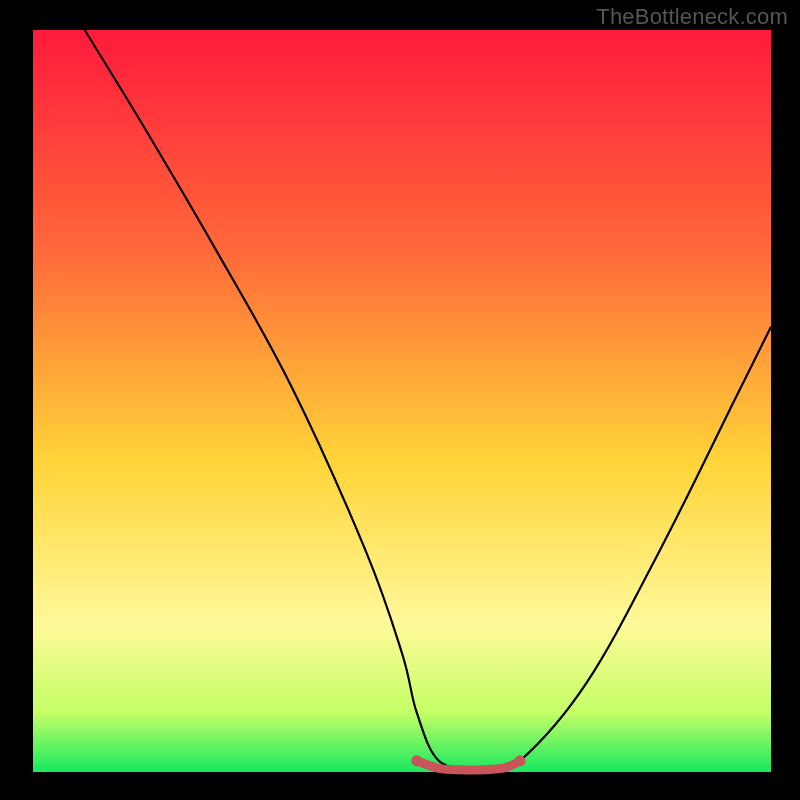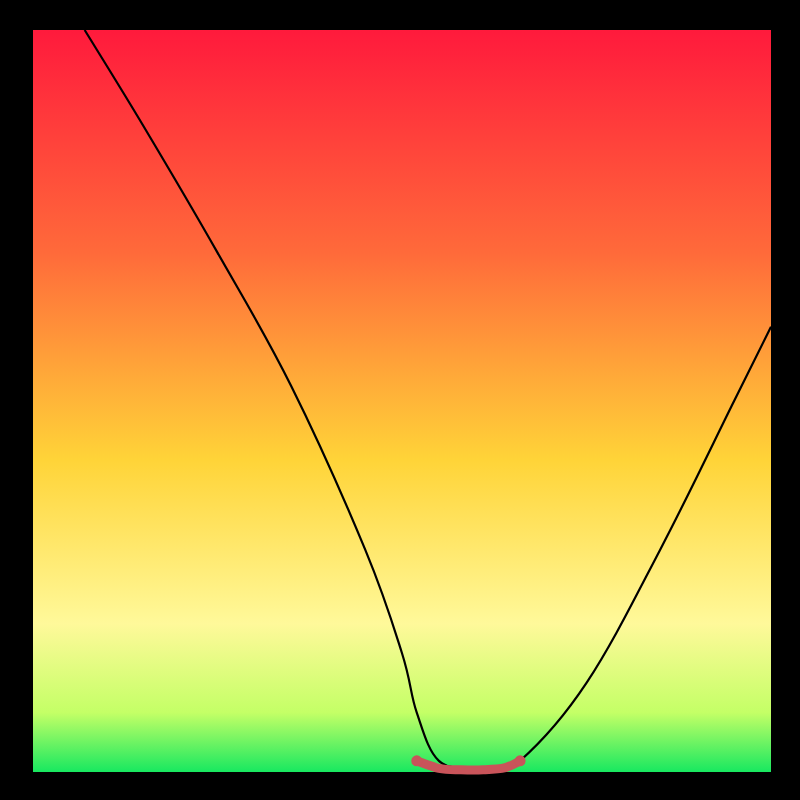--- a/index.html
+++ b/index.html
@@ -29,20 +29,21 @@
   svg {
     position: absolute;
     top: 0;
     left: 0;
   }
 </style>
 </head>
 <body>
 
 <div class="container">
+  <div class="watermark">TheBottleneck.com</div>
   <svg id="chart-svg" width="800" height="800" viewBox="0 0 800 800">
     <defs>
       <linearGradient id="heat" x1="0" y1="0" x2="0" y2="1">
         <stop id="g0" offset="0%" stop-color="#ff1a3c"></stop>
         <stop id="g1" offset="30%" stop-color="#ff6a3a"></stop>
         <stop id="g2" offset="58%" stop-color="#ffd438"></stop>
         <stop id="g3" offset="80%" stop-color="#fff99a"></stop>
         <stop id="g4" offset="92%" stop-color="#c4ff66"></stop>
         <stop id="g5" offset="100%" stop-color="#18e860"></stop>
       </linearGradient>

